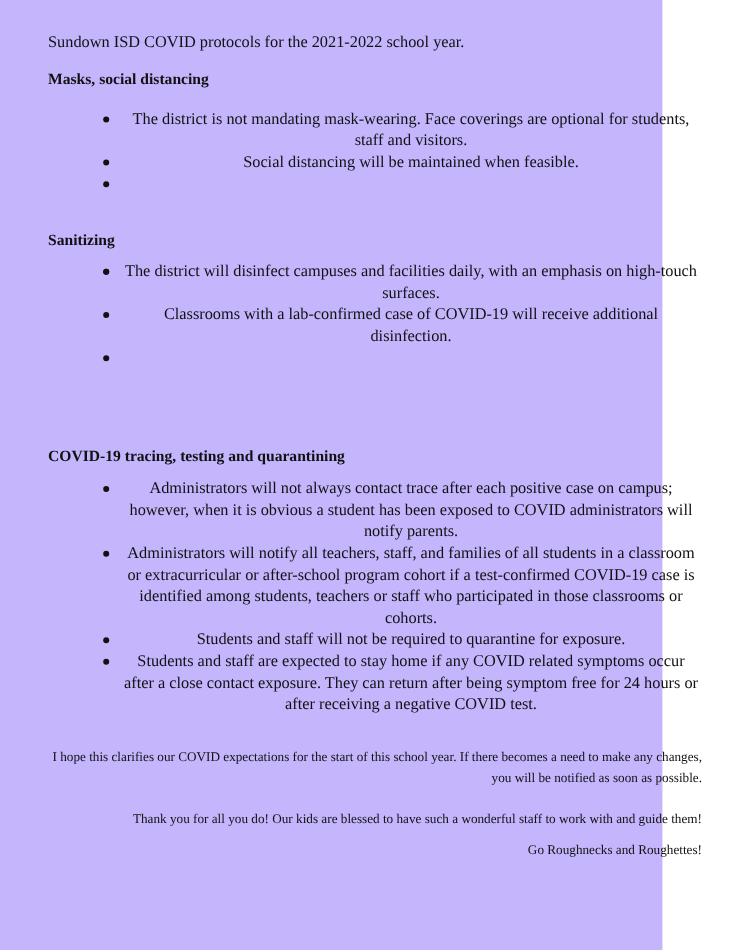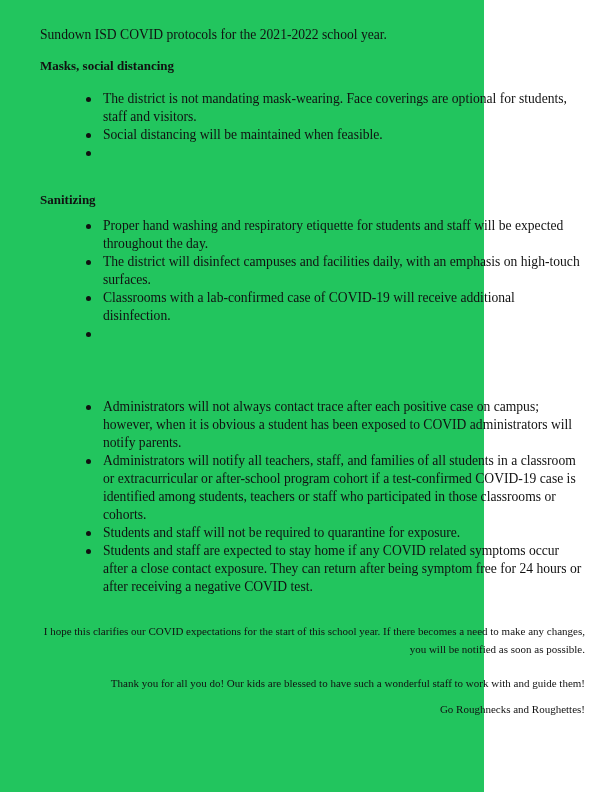--- a/index.html
+++ b/index.html
@@ -12,23 +12,23 @@
       height: 792px;
       position: relative;
       overflow: hidden;
       font-family: "Liberation Serif", "DejaVu Serif", serif;
       color: #111111;
     }
     .page {
       position: absolute;
       left: 0;
       top: 0;
-      width: 484px;
+      width: 552px;
       height: 792px;
-      background: #22c55e;
+      background: #c4b5fd;
     }
     .intro {
       position: absolute;
       left: 40px;
       top: 26px;
       font-size: 13.6px;
       line-height: 18px;
       white-space: nowrap;
     }
     .heading {
@@ -60,20 +60,21 @@
       position: absolute;
       left: 86px;
       top: 7px;
       width: 5px;
       height: 5px;
       border-radius: 50%;
       background: #111111;
     }
     ul.blist li .text {
       display: block;
+      text-align: center;
     }
     .para {
       position: absolute;
       left: 40px;
       width: 545px;
       font-size: 11px;
       line-height: 18px;
       margin: 0;
       text-align: right;
     }
@@ -97,35 +98,35 @@
     </li>
     <li>
       <span class="bullet"></span>
     </li>
   </ul>
 
   <h2 class="heading" style="top:189px;">Sanitizing</h2>
   <ul class="blist" style="top:217px;">
     <li>
       <span class="bullet"></span>
-      <span class="text">Proper hand washing and respiratory etiquette for students and staff will be expected throughout the day.</span>
     </li>
     <li>
       <span class="bullet"></span>
       <span class="text">The district will disinfect campuses and facilities daily, with an emphasis on high-touch surfaces.</span>
     </li>
     <li>
       <span class="bullet"></span>
       <span class="text">Classrooms with a lab-confirmed case of COVID-19 will receive additional disinfection.</span>
     </li>
     <li>
       <span class="bullet"></span>
     </li>
   </ul>
 
+  <h2 class="heading" style="top:369px;">COVID-19 tracing, testing and quarantining</h2>
   <ul class="blist" style="top:398px;">
     <li>
       <span class="bullet"></span>
       <span class="text">Administrators will not always contact trace after each positive case on campus; however, when it is obvious a student has been exposed to COVID administrators will notify parents.</span>
     </li>
     <li>
       <span class="bullet"></span>
       <span class="text">Administrators will notify all teachers, staff, and families of all students in a classroom or extracurricular or after-school program cohort if a test-confirmed COVID-19 case is identified among students, teachers or staff who participated in those classrooms or cohorts.</span>
     </li>
     <li>

